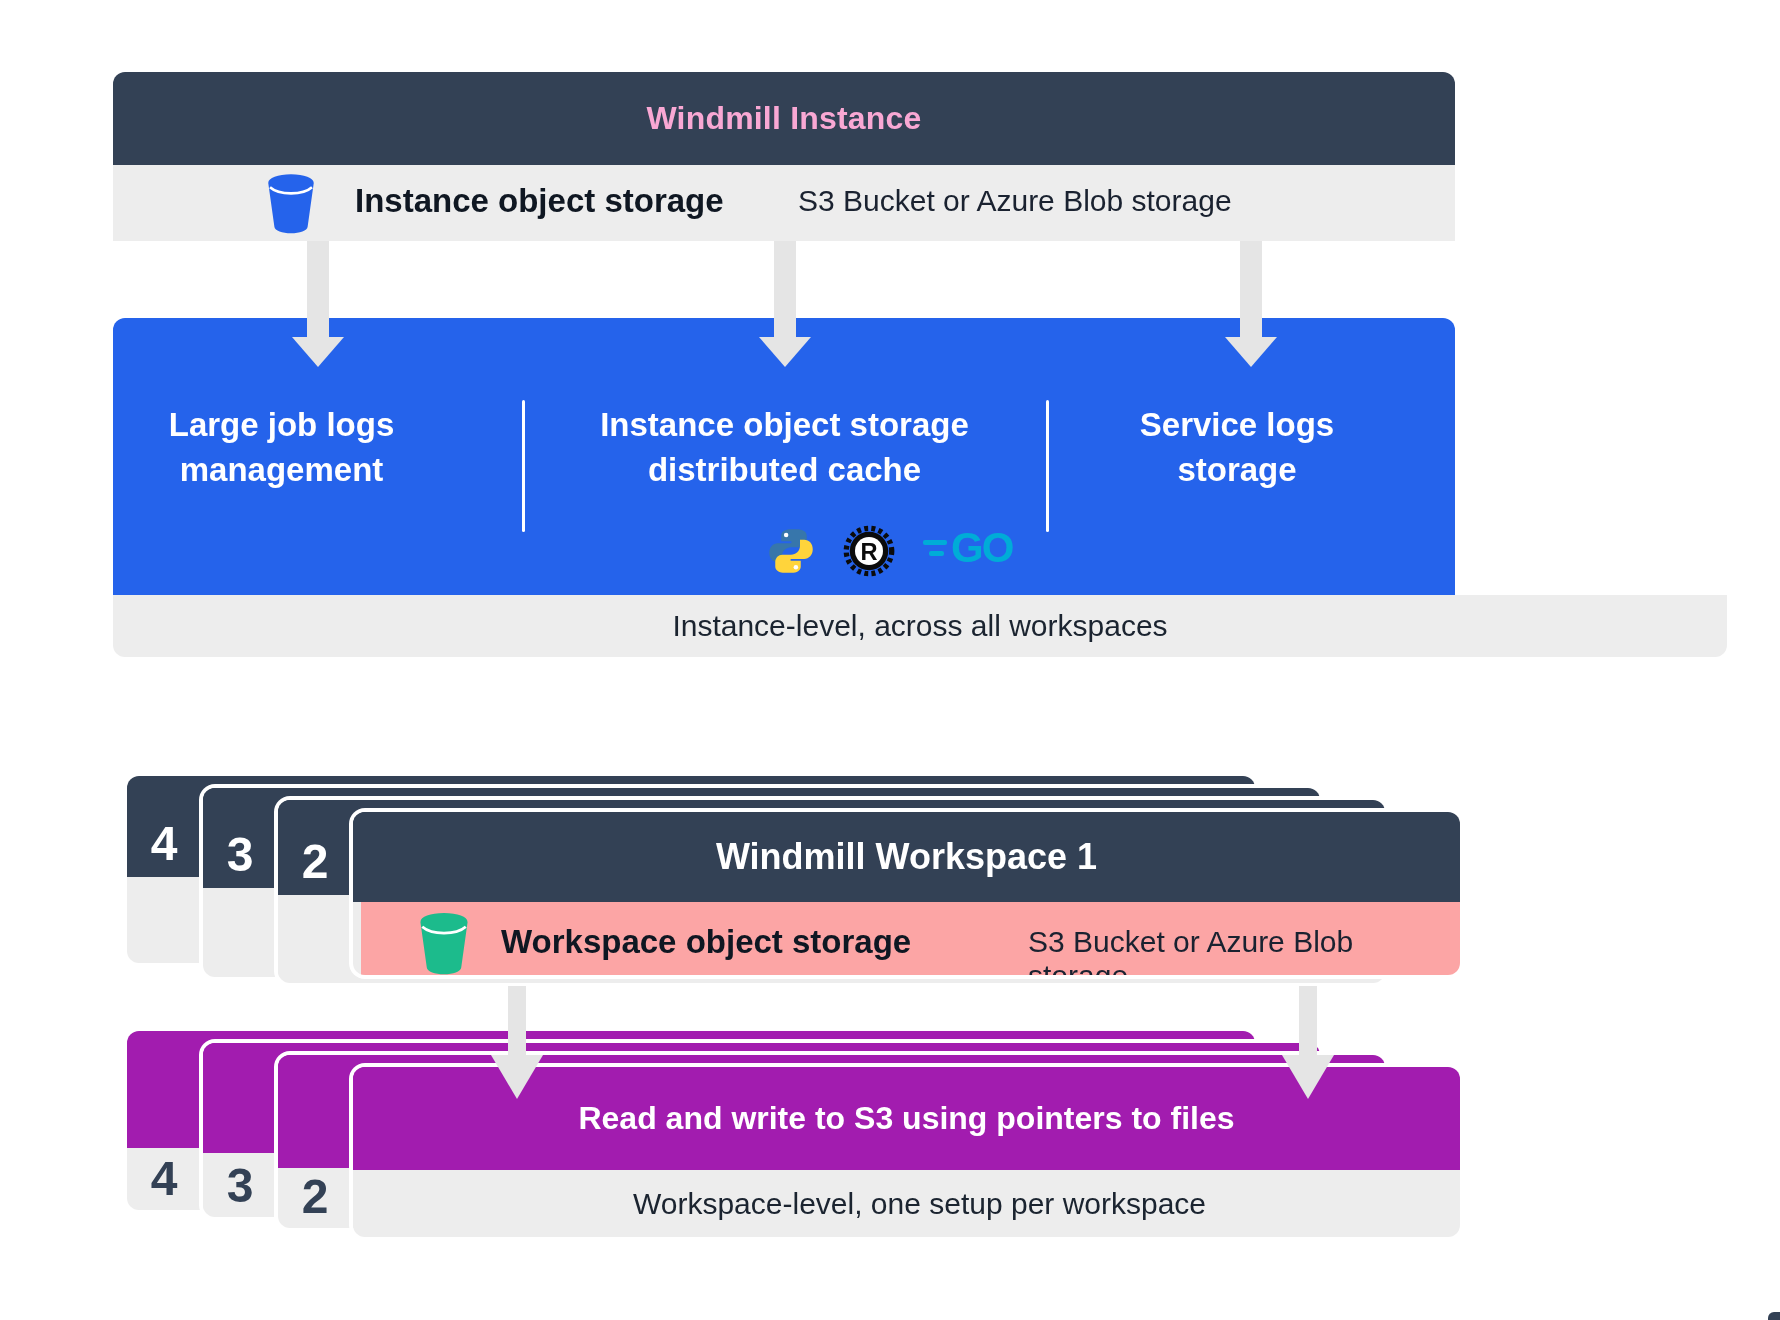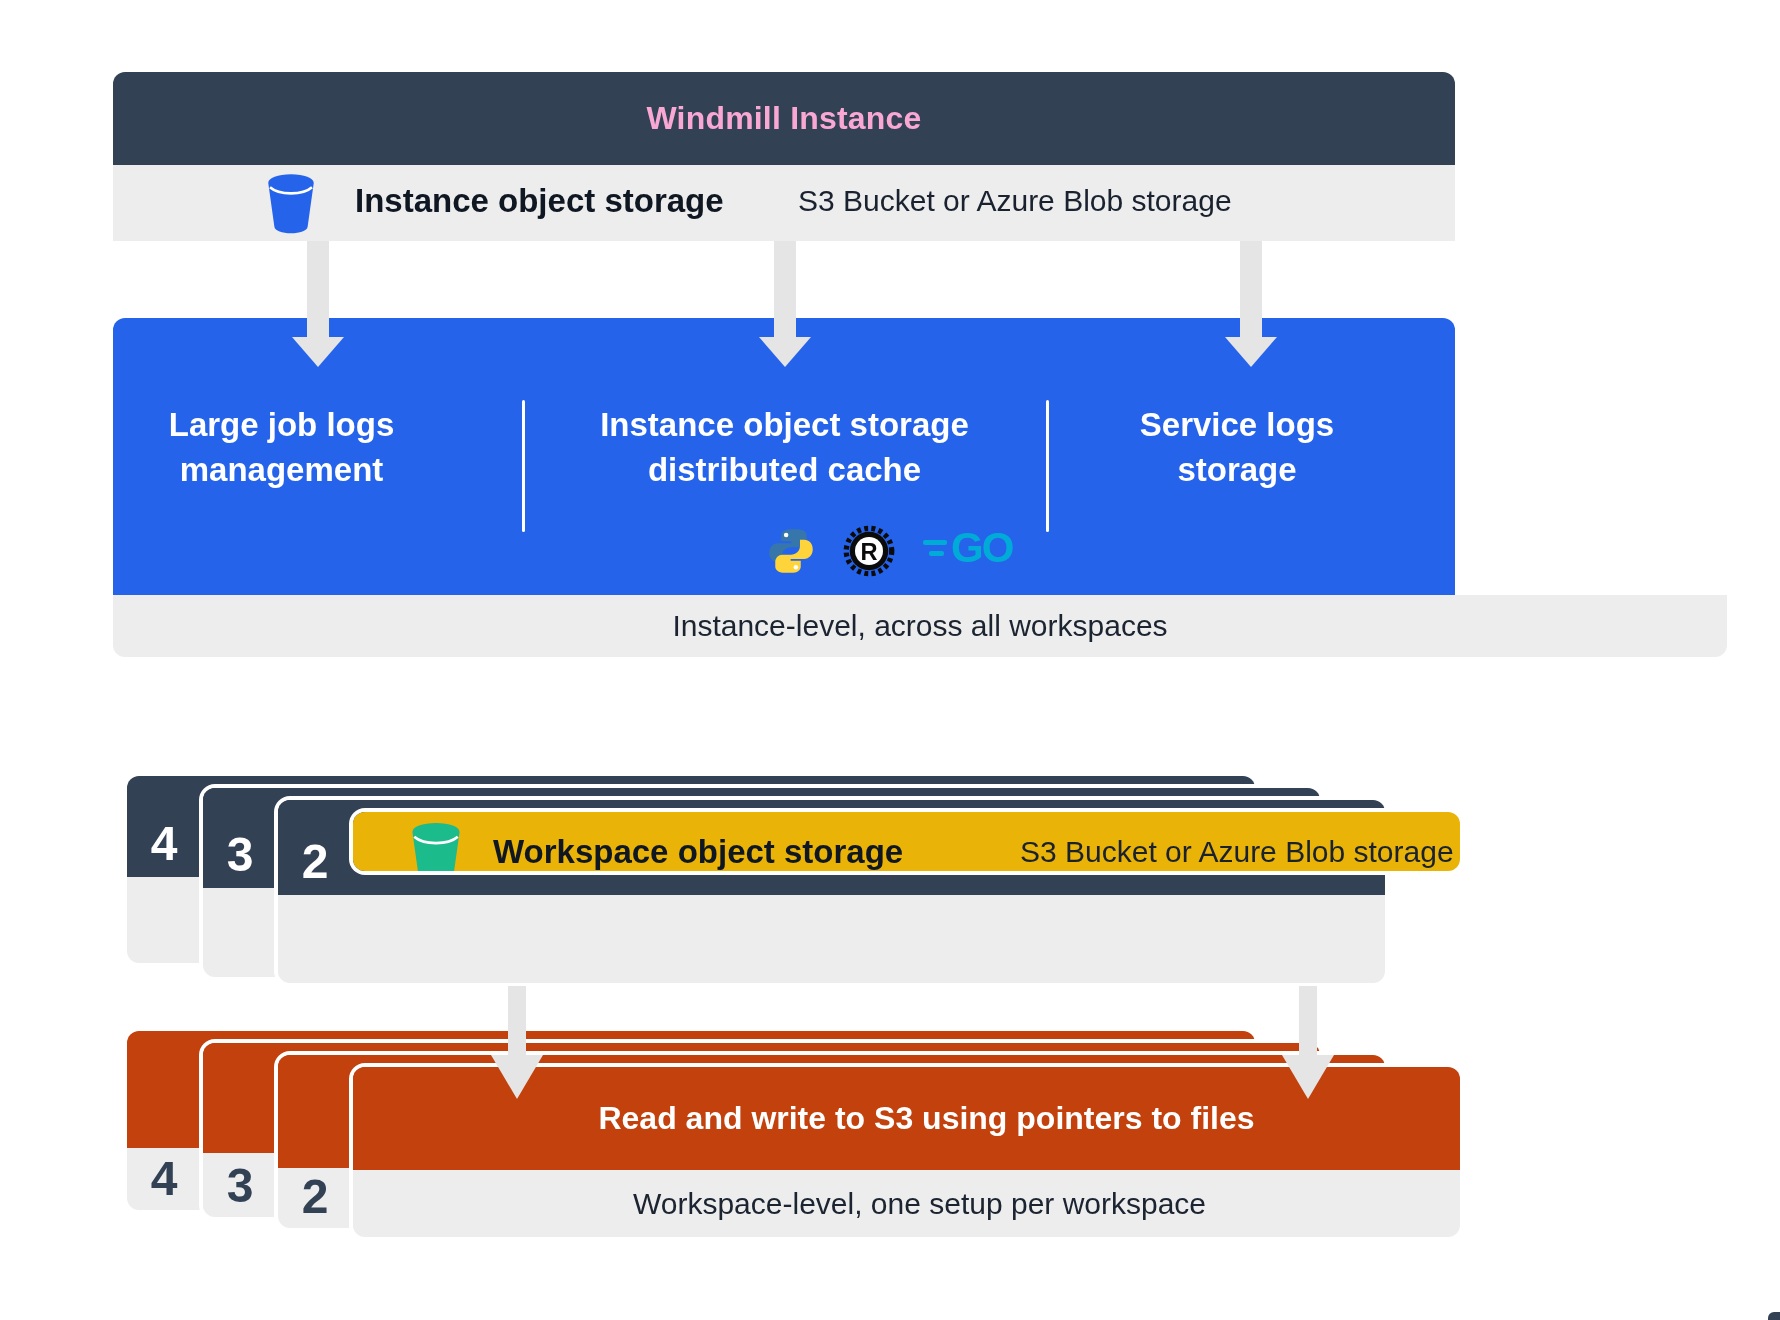--- a/index.html
+++ b/index.html
@@ -41,33 +41,33 @@
   .go-text{position:absolute;left:28px;top:1px;color:#00acd7;font-size:42px;font-weight:700;letter-spacing:-2px;}
 
   .inst-footer{left:113px;top:595px;width:1614px;height:62px;background:#ededed;border-radius:0 0 12px 12px;
     display:flex;align-items:center;justify-content:center;z-index:1;}
   .scope-note{font-size:30px;color:#1b2430;}
 
   
   .card{position:absolute;border-radius:12px;overflow:hidden;box-shadow:0 0 0 4px #ffffff;}
   .card .head{background:#334155;width:100%;}
   .card .body{background:#ededed;width:100%;}
-  .card .gbody{background:#c2410c;width:100%;padding-left:20px;}
+  .card .gbody{background:#a21caf;width:100%;}
   .num{position:absolute;left:0;width:74px;text-align:center;font-size:48px;font-weight:700;}
   .num-top{color:#ffffff;bottom:6px;}
   .num-bot{color:#334155;bottom:4px;}
 
   
   .wc4{left:127px;top:776px;width:1128px;z-index:10;} .wc4 .head{height:101px;position:relative;} .wc4 .body{height:86px;}
   .wc3{left:203px;top:788px;width:1117px;z-index:11;} .wc3 .head{height:100px;position:relative;} .wc3 .body{height:89px;}
   .wc2{left:278px;top:800px;width:1107px;z-index:12;} .wc2 .head{height:95px;position:relative;} .wc2 .body{height:88px;}
   .wmain{left:353px;top:812px;width:1107px;z-index:13;}
   .wmain .head{height:90px;display:flex;align-items:center;justify-content:center;}
   .wmain .head .title{color:#fff;font-size:36px;font-weight:700;}
-  .wmain .bar{position:relative;background:#eab308;height:59px;}
+  .wmain .bar{position:relative;background:#fca5a5;height:73px;margin-left:8px;}
   .wmain .bucket{left:54px;top:9px;width:58px;height:64px;}
   .wmain .bar-label{left:140px;top:21px;}
   .wmain .bar-provider{left:667px;top:23px;}
 
   
   .b1s{left:508px;top:986px;width:18px;height:73px;z-index:30;} .b1h{left:491px;top:1055px;z-index:30;border-left-width:26px;border-right-width:26px;border-top:44px solid #e5e5e5;}
   .b2s{left:1299px;top:986px;width:18px;height:73px;z-index:30;} .b2h{left:1282px;top:1055px;z-index:30;border-left-width:26px;border-right-width:26px;border-top:44px solid #e5e5e5;}
 
   
   .gc4{left:127px;top:1031px;width:1128px;z-index:20;} .gc4 .gbody{height:117px;} .gc4 .body{height:62px;position:relative;}
@@ -152,20 +152,23 @@
       </div>
     <div class="body"></div>
   </div>
   <div class="card wc2">
     <div class="head">
         <span class="num num-top">2</span>
       </div>
     <div class="body"></div>
   </div>
   <div class="card wmain">
+    <div class="head">
+      <span class="title">Windmill Workspace 1</span>
+    </div>
     <div class="bar">
       <svg class="abs bucket" viewBox="0 0 64 70">
         <path d="M6 12 C6 6 17 2 32 2 C47 2 58 6 58 12 L51 62 C50.5 66.5 42 69.5 32 69.5 C22 69.5 13.5 66.5 13 62 Z" fill="#1cbb8c"></path>
         <path d="M8 17 C13 21.5 22 24 32 24 C42 24 51 21.5 56 17" stroke="#ffffff" stroke-width="3" fill="none"></path>
       </svg>
       <span class="abs bar-label">Workspace object storage</span>
       <span class="abs bar-provider">S3 Bucket or Azure Blob storage</span>
     </div>
   </div>
 

